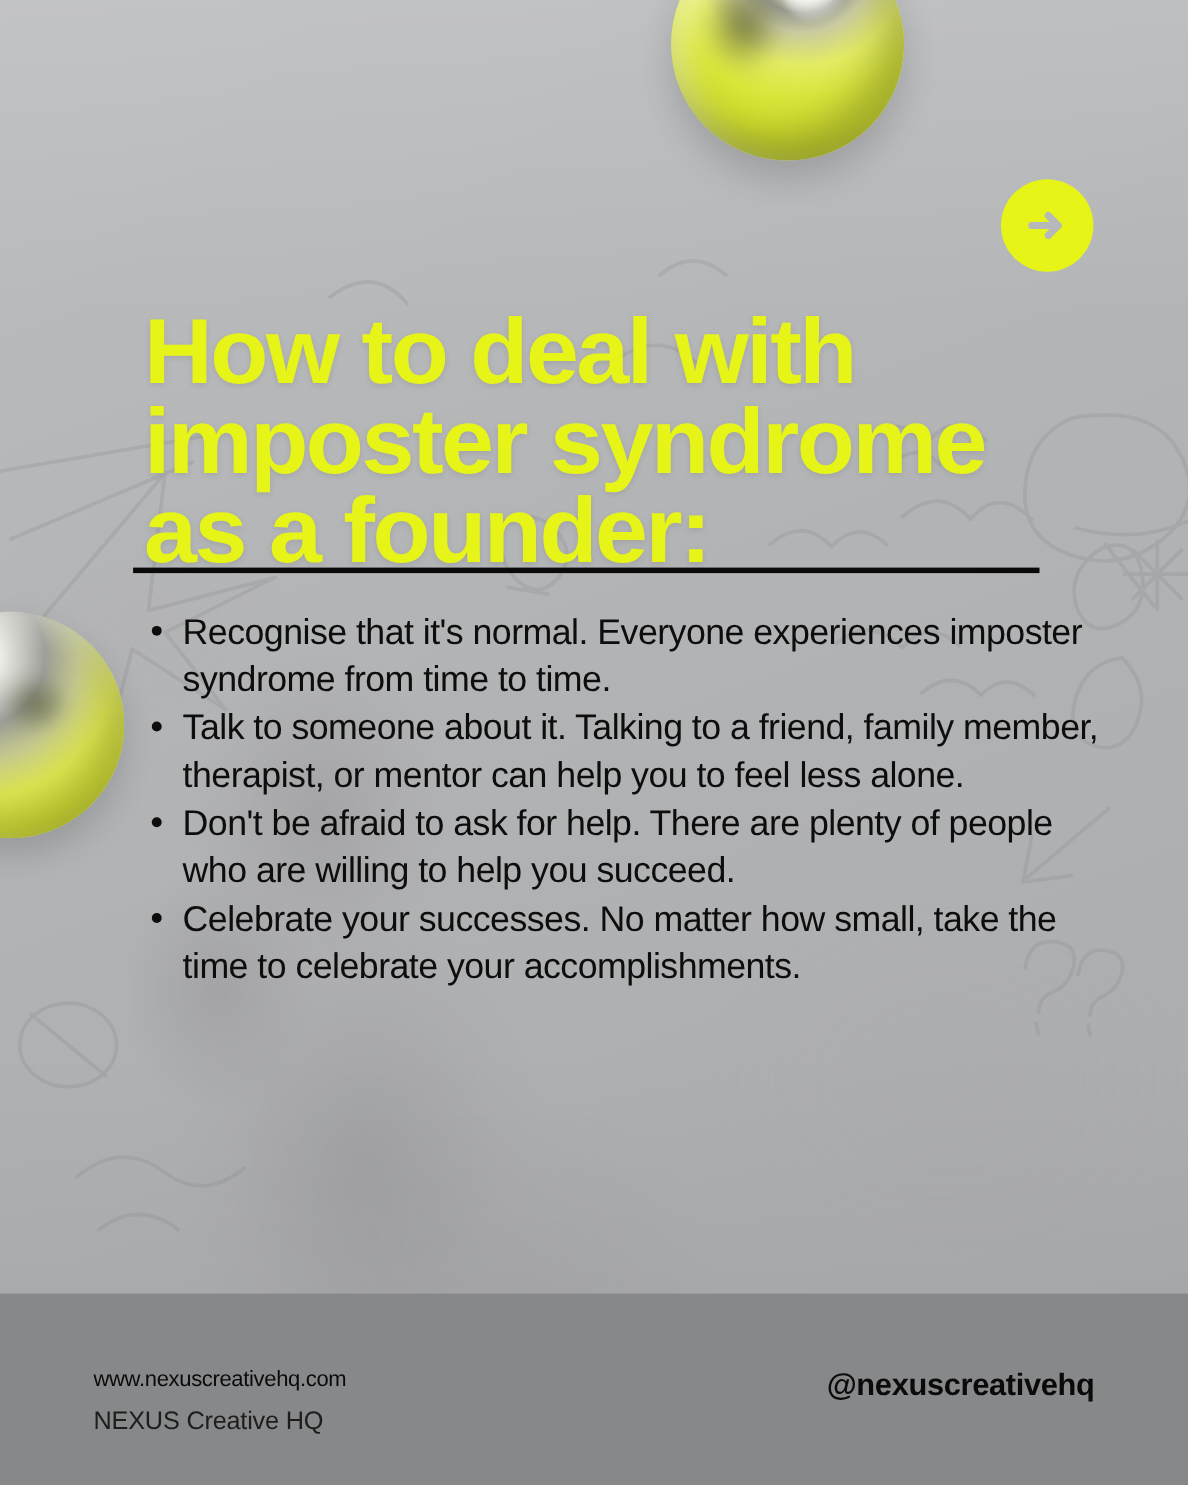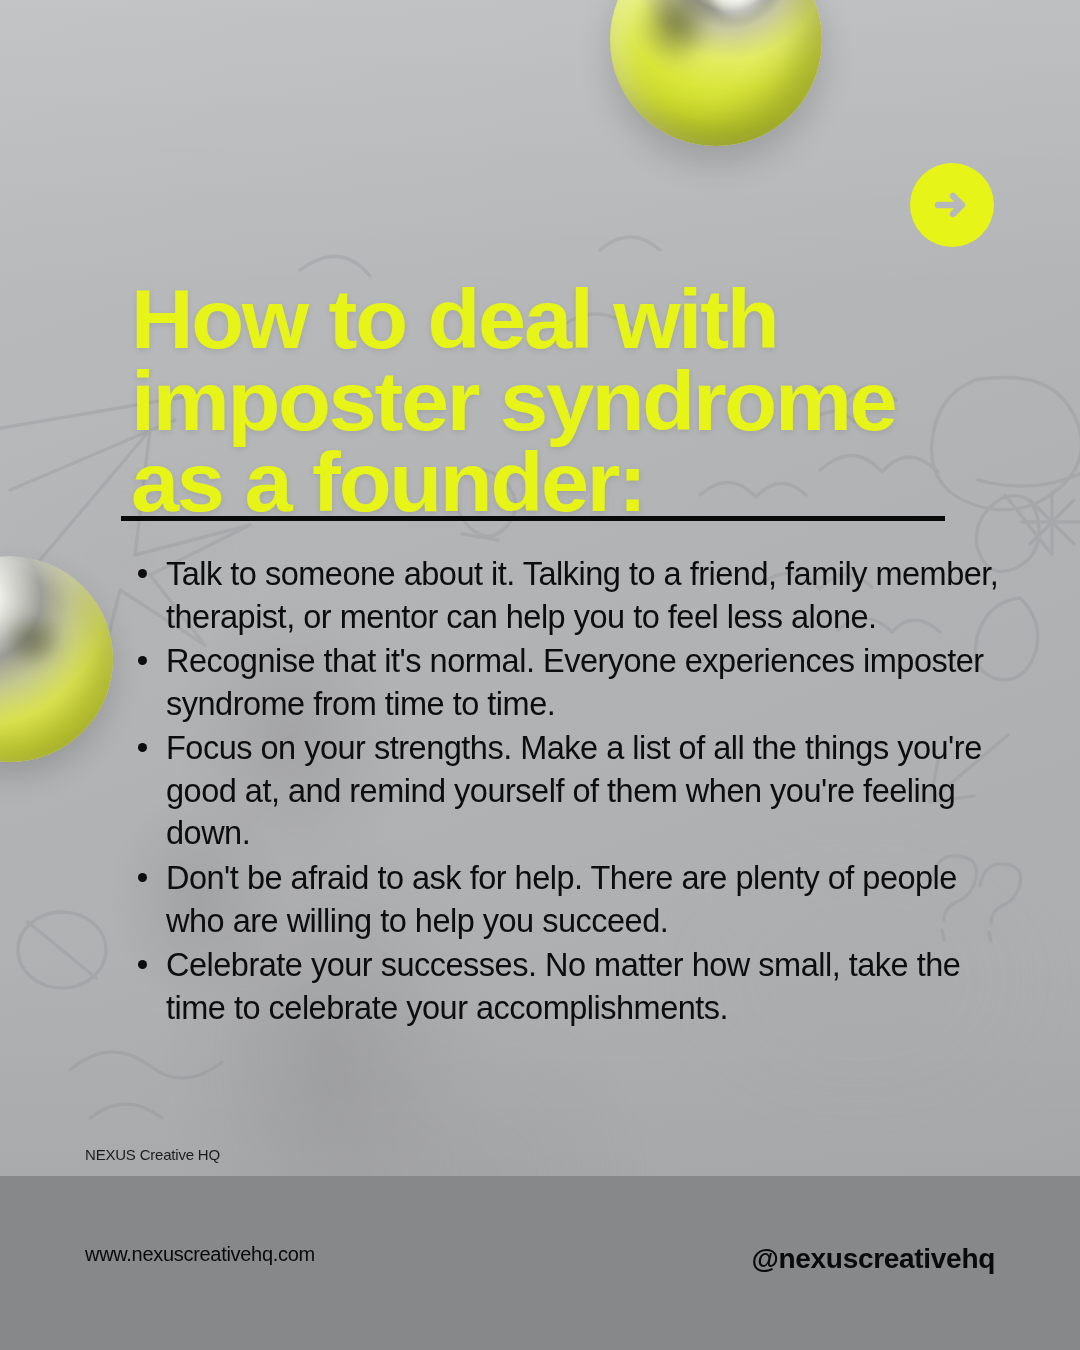--- a/index.html
+++ b/index.html
@@ -194,23 +194,23 @@
     position: absolute;
     left: 0;
     top: 1176px;
     width: 1080px;
     height: 174px;
     background: #87888a;
   }
   .footer-brand {
     position: absolute;
     left: 85px;
-    top: 1146px;
+    top: 1278px;
     color: #1d1d1d;
-    font-size: 15px;
+    font-size: 23px;
     letter-spacing: -0.2px;
     font-weight: normal;
   }
   .footer-url {
     position: absolute;
     left: 85px;
     top: 1243px;
     color: #0a0a0a;
     font-size: 20px;
     font-weight: normal;
@@ -289,23 +289,22 @@
 
   <h1 class="title">
     <span class="tline">How to deal with</span>
     <span class="tline">imposter syndrome</span>
     <span class="tline">as a founder:</span>
   </h1>
 
   <div class="divider"></div>
 
   <ul class="bullets">
+    <li>Recognise that it's normal. Everyone experiences imposter syndrome from time to time.</li>
     <li>Talk to someone about it. Talking to a friend, family member, therapist, or mentor can help you to feel less alone.</li>
-    <li>Recognise that it's normal. Everyone experiences imposter syndrome from time to time.</li>
-    <li>Focus on your strengths. Make a list of all the things you're good at, and remind yourself of them when you're feeling down.</li>
     <li>Don't be afraid to ask for help. There are plenty of people who are willing to help you succeed.</li>
     <li>Celebrate your successes. No matter how small, take the time to celebrate your accomplishments.</li>
   </ul>
 
   <div class="footer-band"></div>
   <div class="footer-brand">NEXUS Creative HQ</div>
   <div class="footer-url">www.nexuscreativehq.com</div>
   <div class="footer-handle">@nexuscreativehq</div>
 
 </div>

